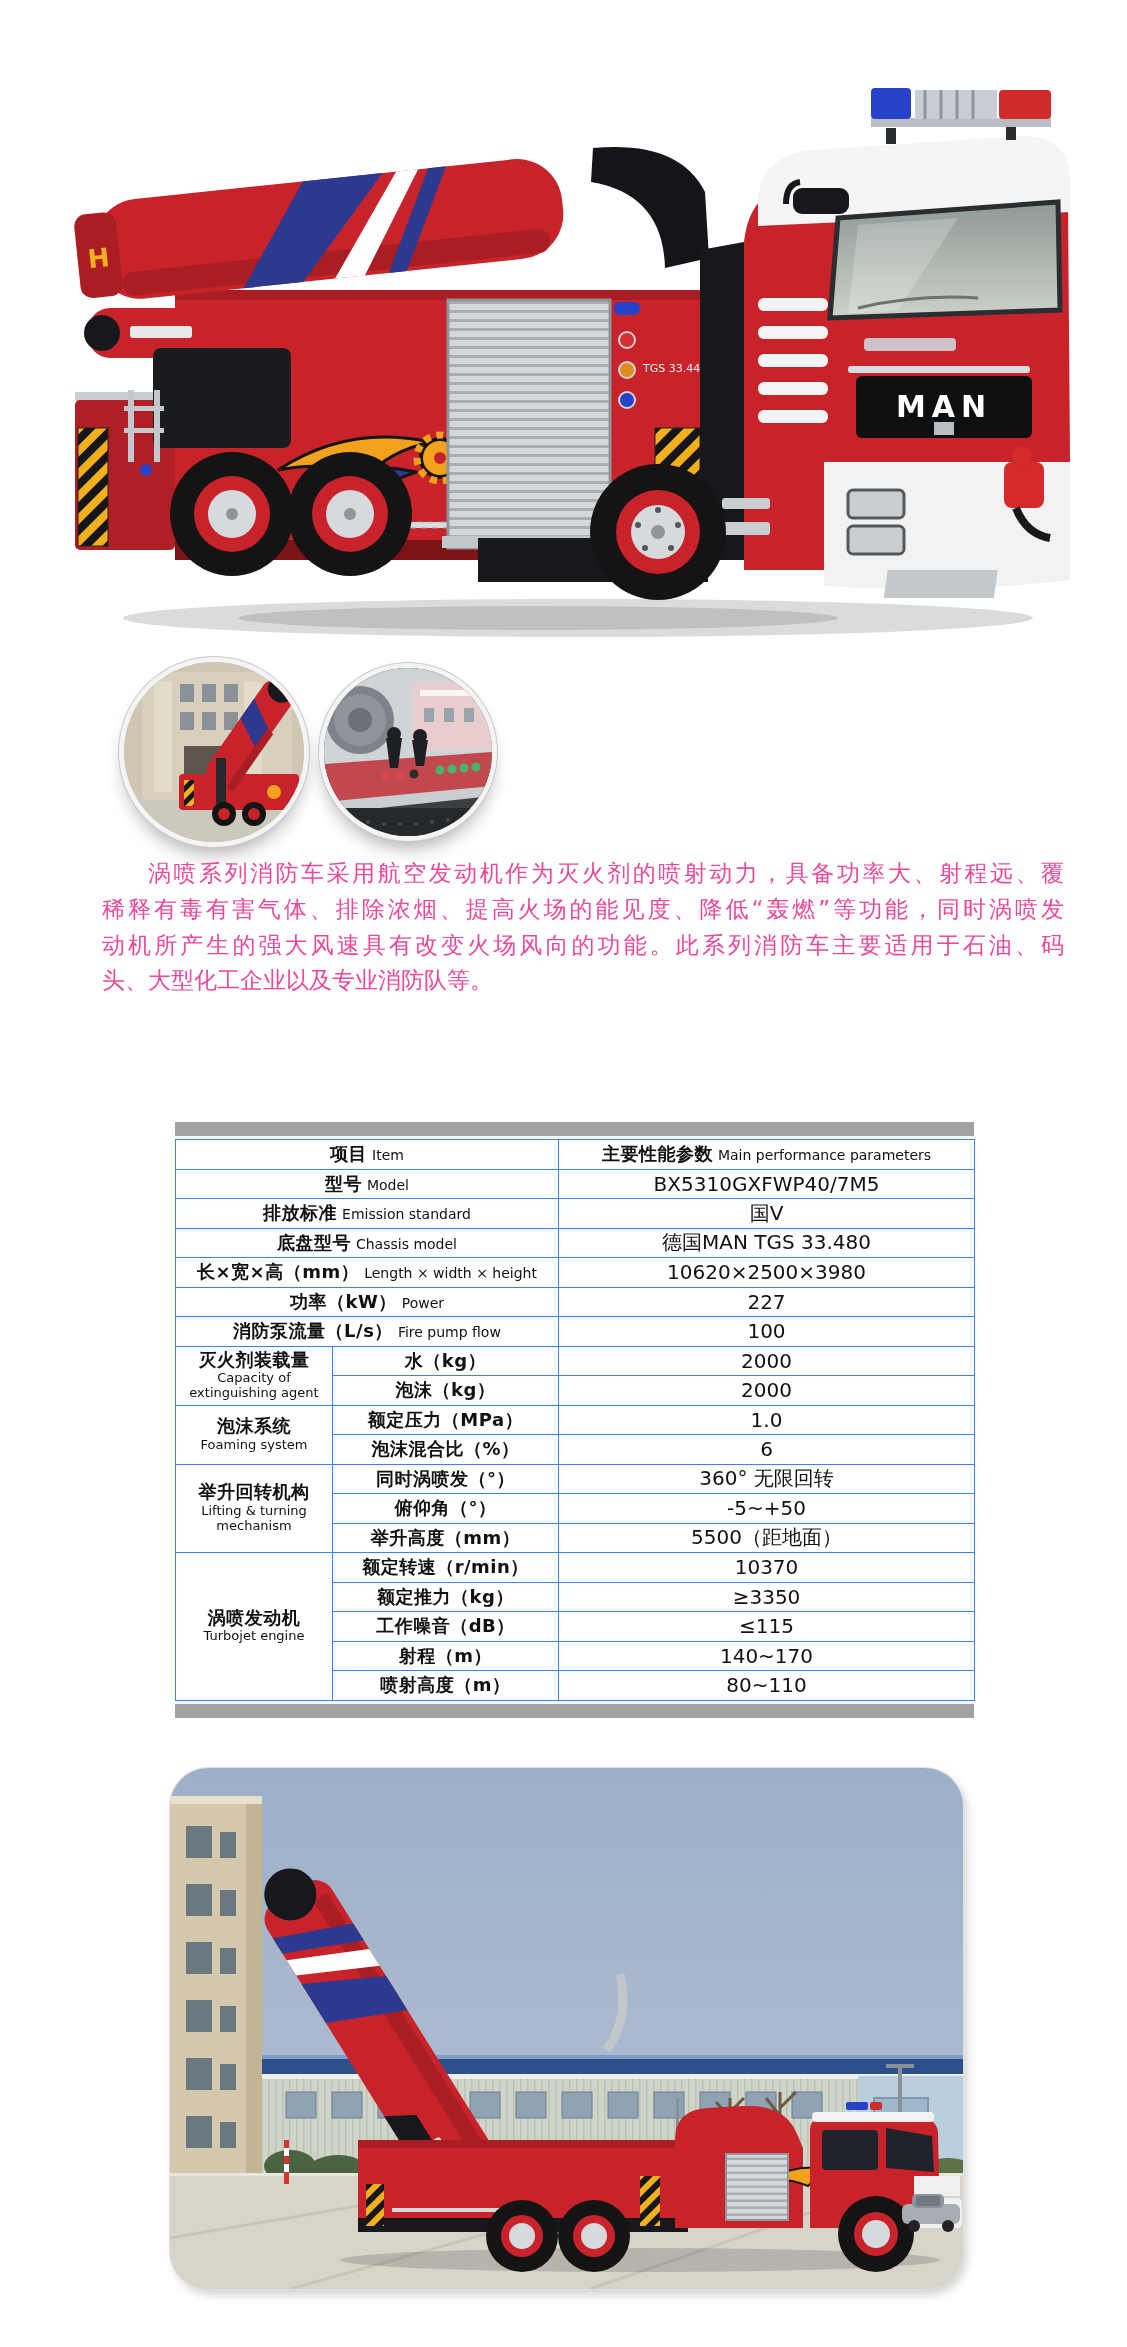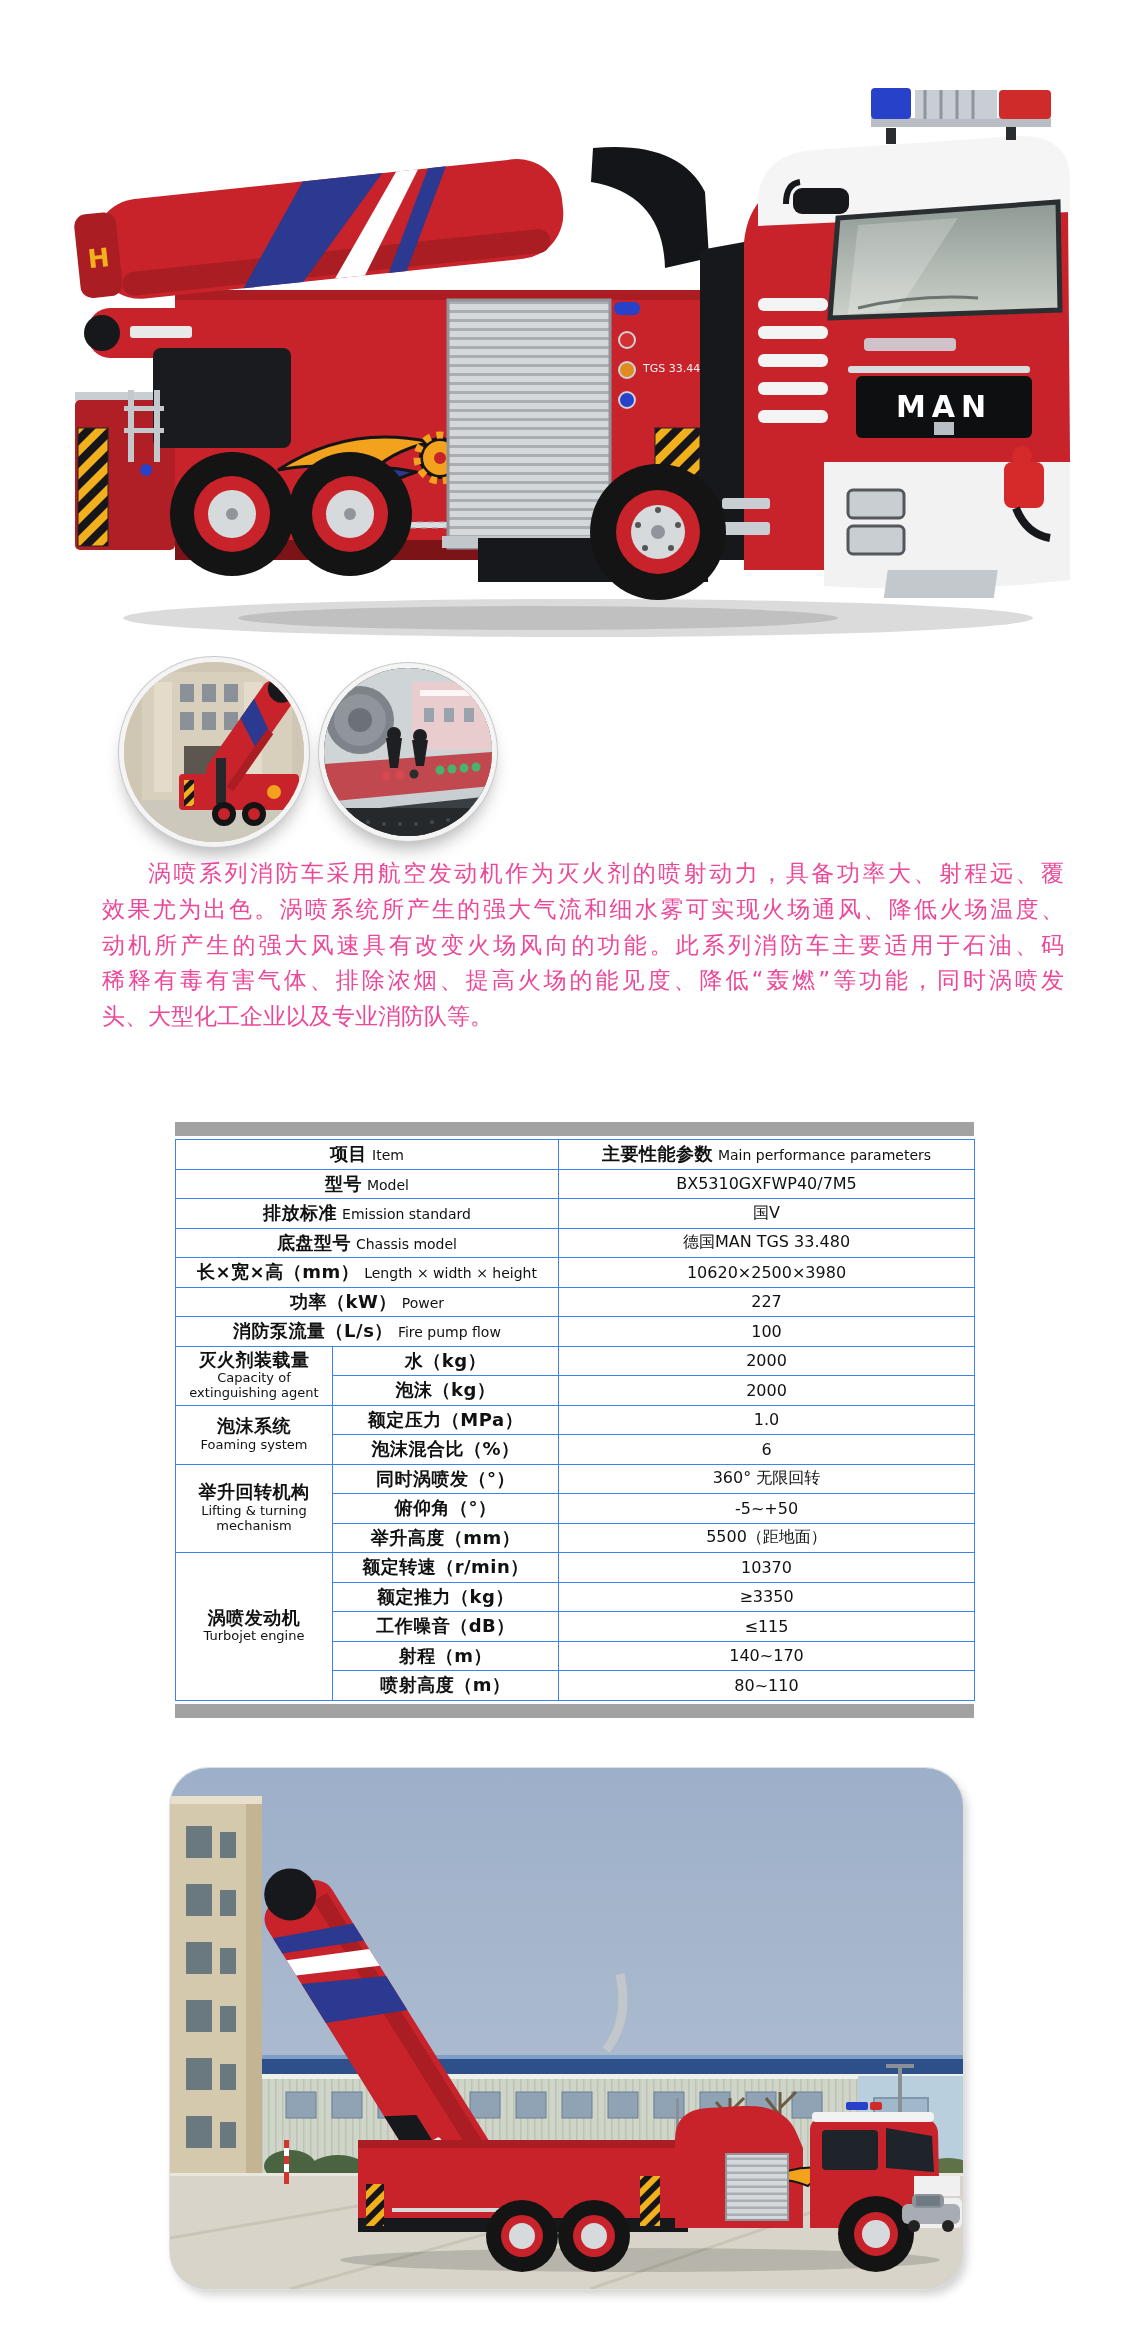--- a/index.html
+++ b/index.html
@@ -33,21 +33,21 @@
   .graybar { height:14px; background:#a2a2a2; }
   .graybar.top { margin-bottom:3px; }
   .graybar.bottom { margin-top:3px; }
   #spec table { border-collapse:collapse; table-layout:fixed; width:799px; }
   #spec td {
     border:1px solid #3b82f6; padding:0 2px; text-align:center; vertical-align:middle;
     height:28.5px; overflow:hidden;
   }
   #spec .zh { font-size:18px; font-weight:bold; letter-spacing:.5px; }
   #spec .en { font-size:14px; font-weight:normal; margin-left:5px; }
-  #spec .val { font-size:16px; }
+  #spec .val { font-size:20px; }
   #spec td.group-cell .zh { display:block; line-height:1.15; }
   #spec td.group-cell .en { display:block; font-size:13px; line-height:1.12; margin:1px; }
 
   
   #bottomphoto {
     left:170px; top:1768px; width:793px; height:521px; border-radius:38px; overflow:hidden;
     box-shadow:0 0 0 1px #e0e0e0, 4px 6px 10px rgba(0,0,0,.18);
   }
   #bottomphoto svg, #hero svg { display:block; width:100%; height:100%; }
 </style>
@@ -315,23 +315,22 @@
         <circle cx="108" cy="154" r="2"></circle>
         <circle cx="124" cy="152" r="2"></circle>
         <circle cx="140" cy="150" r="2"></circle>
         <circle cx="156" cy="150" r="2"></circle>
   </g>
 </svg>
 </div>
 
 <div class="abs" id="paragraph">
     <div class="para-line first">涡喷系列消防车采用航空发动机作为灭火剂的喷射动力，具备功率大、射程远、覆</div>
-    <div class="para-line">效果尤为出色。涡喷系统所产生的强大气流和细水雾可实现火场通风、降低火场温度、</div>
+    <div class="para-line">稀释有毒有害气体、排除浓烟、提高火场的能见度、降低“轰燃”等功能，同时涡喷发</div>
     <div class="para-line">动机所产生的强大风速具有改变火场风向的功能。此系列消防车主要适用于石油、码</div>
-    <div class="para-line">稀释有毒有害气体、排除浓烟、提高火场的能见度、降低“轰燃”等功能，同时涡喷发</div>
     <div class="para-line last">头、大型化工企业以及专业消防队等。</div>
   </div>
 
 <div class="abs" id="spec">
   <div class="graybar top"></div>
   <table>
     <colgroup>
         <col style="width:157px">
         <col style="width:226px">
         <col style="width:416px">

